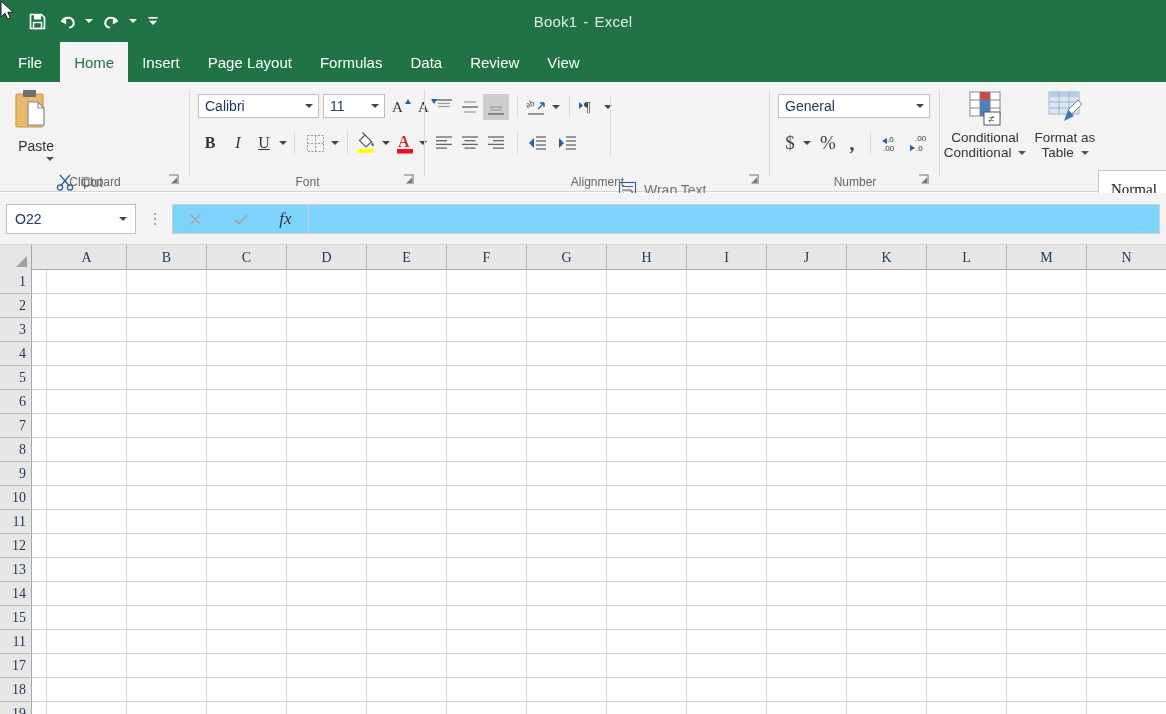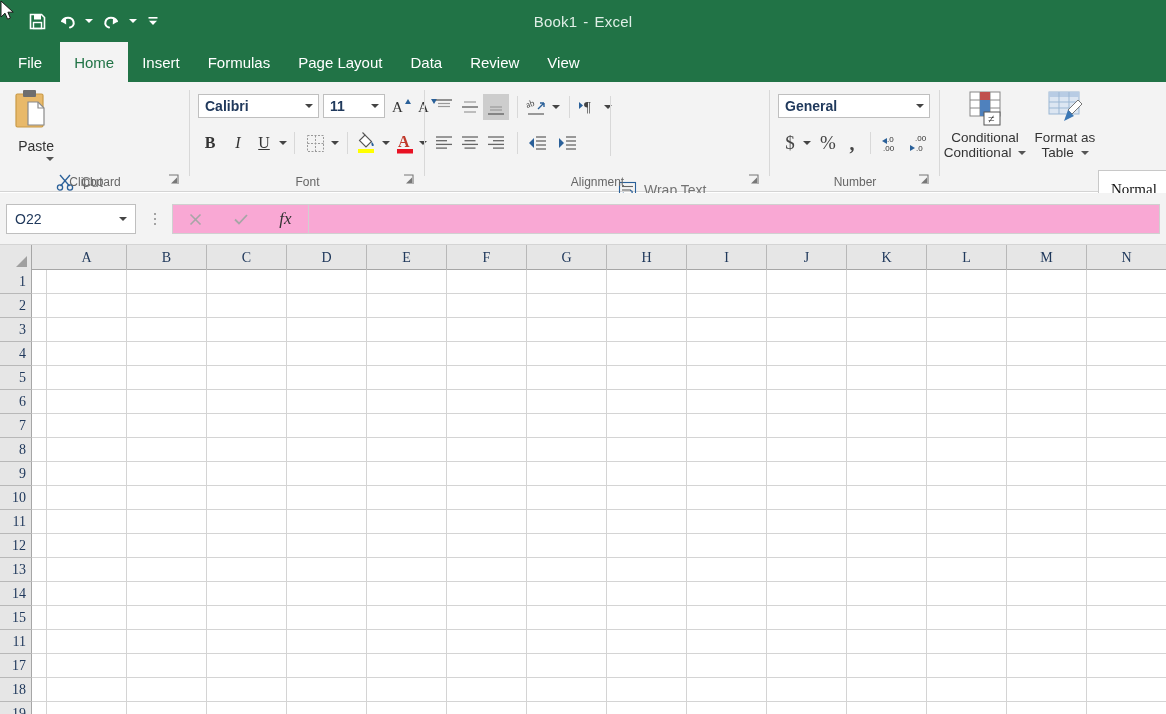--- a/index.html
+++ b/index.html
@@ -86,21 +86,21 @@
   .clip-item { position: absolute; display: flex; align-items: center; gap: 7px; height: 24px; }
 
   
   #g-font { left: 190px; width: 235px; }
   .fbox {
     position: absolute; background: #ffffff; border: 1px solid #bfbfbf;
     height: 24px; display: flex; align-items: center;
   }
   .fbox input {
     border: 0; outline: 0; width: 100%; height: 100%; padding: 0 6px;
-    font-family: "Liberation Sans", sans-serif; font-size: 14px; color: #20395c; background: transparent; font-weight: bold;
+    font-family: "Liberation Sans", sans-serif; font-size: 14px; color: #20395c; background: transparent;
   }
   .fbox .ddn {
     width: 18px; height: 22px; display: flex; align-items: center; justify-content: center; flex: none;
   }
   .rb { position: absolute; display: flex; align-items: center; justify-content: center; }
   .rb-sep { position: absolute; width: 1px; background: #d8d8d8; }
   .bold-i { font-weight: bold; font-size: 16px; color: #333; font-family: "Liberation Serif", serif; }
   .ital-i { font-style: italic; font-size: 16px; color: #333; font-family: "Liberation Serif", serif; }
   .und-i { text-decoration: underline; font-size: 16px; color: #333; font-family: "Liberation Serif", serif; }
   .mini-caret { width: 0; height: 0; border-left: 4px solid transparent; border-right: 4px solid transparent; border-top: 4px solid #444; }
@@ -141,21 +141,21 @@
     border: 0; outline: 0; background: transparent; width: 104px; height: 100%;
     padding: 0 8px; font-size: 14px; color: #20395c; font-family: "Liberation Sans", sans-serif;
   }
   .dots3 {
     position: absolute; left: 150px; top: 208px; width: 10px; height: 22px;
     display: flex; flex-direction: column; align-items: center; justify-content: center; gap: 3px;
   }
   .dot { width: 2px; height: 2px; background: #888; border-radius: 50%; }
   .fxbar {
     position: absolute; left: 172px; top: 204px; width: 988px; height: 30px;
-    background: #f9a8d4; border: 1px solid #d0d0d0; display: flex; align-items: flex-end;
+    background: #7dd3fc; border: 1px solid #d0d0d0; display: flex; align-items: flex-end;
   }
   .fxbtn { width: 45px; height: 28px; display: flex; align-items: center; justify-content: center; }
   .fx-divider { width: 1px; height: 28px; background: #d0d0d0; }
   .fx-input {
     flex: 1; height: 28px; border: 0; outline: 0; padding: 0 8px;
     font-size: 14px; font-family: "Liberation Sans", sans-serif; color: #111; background: transparent;
   }
 
   
   .gridwrap { position: absolute; left: 0; top: 245px; width: 1166px; height: 469px; background: #ffffff; }
@@ -237,22 +237,22 @@
     <svg width="16" height="22" viewBox="0 0 16 22">
       <path d="M1 1 L1 17 L5 13.2 L7.6 19.2 L10.4 18 L7.9 12.2 L13.2 12.2 Z" fill="#ffffff" stroke="#1a1a1a" stroke-width="1"></path>
     </svg>
   </div>
 
   <div class="tabbar">
     <div class="tabs">
       <div class="tab file">File</div>
       <div class="tab active">Home</div>
       <div class="tab">Insert</div>
+      <div class="tab">Page Layout</div>
       <div class="tab">Formulas</div>
-      <div class="tab">Page Layout</div>
       <div class="tab">Data</div>
       <div class="tab">Review</div>
       <div class="tab">View</div>
     </div>
   </div>
 
   <div class="ribbon">
 
     <div class="group" id="g-clipboard">
 

